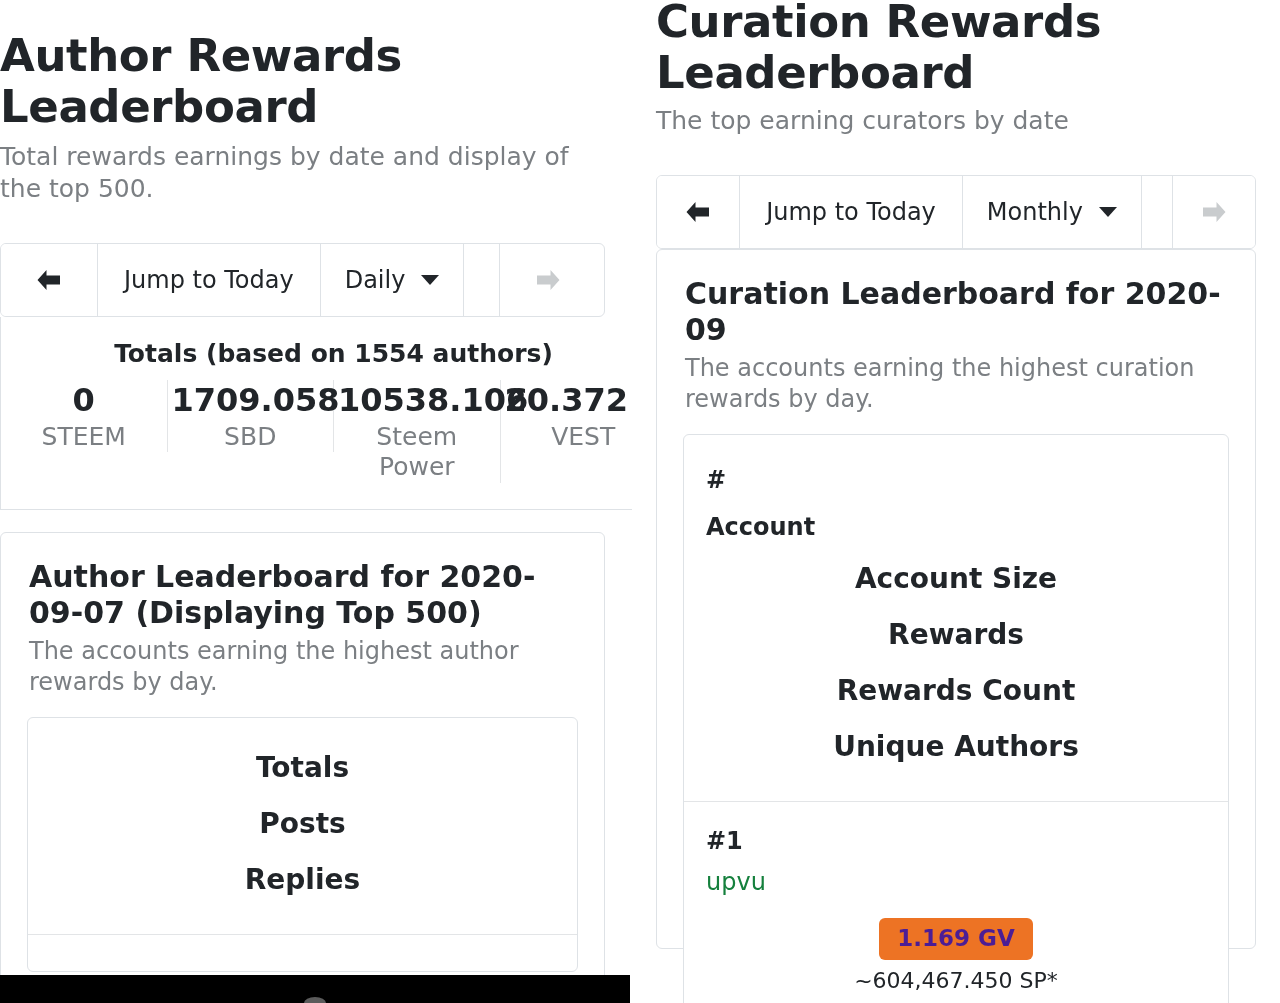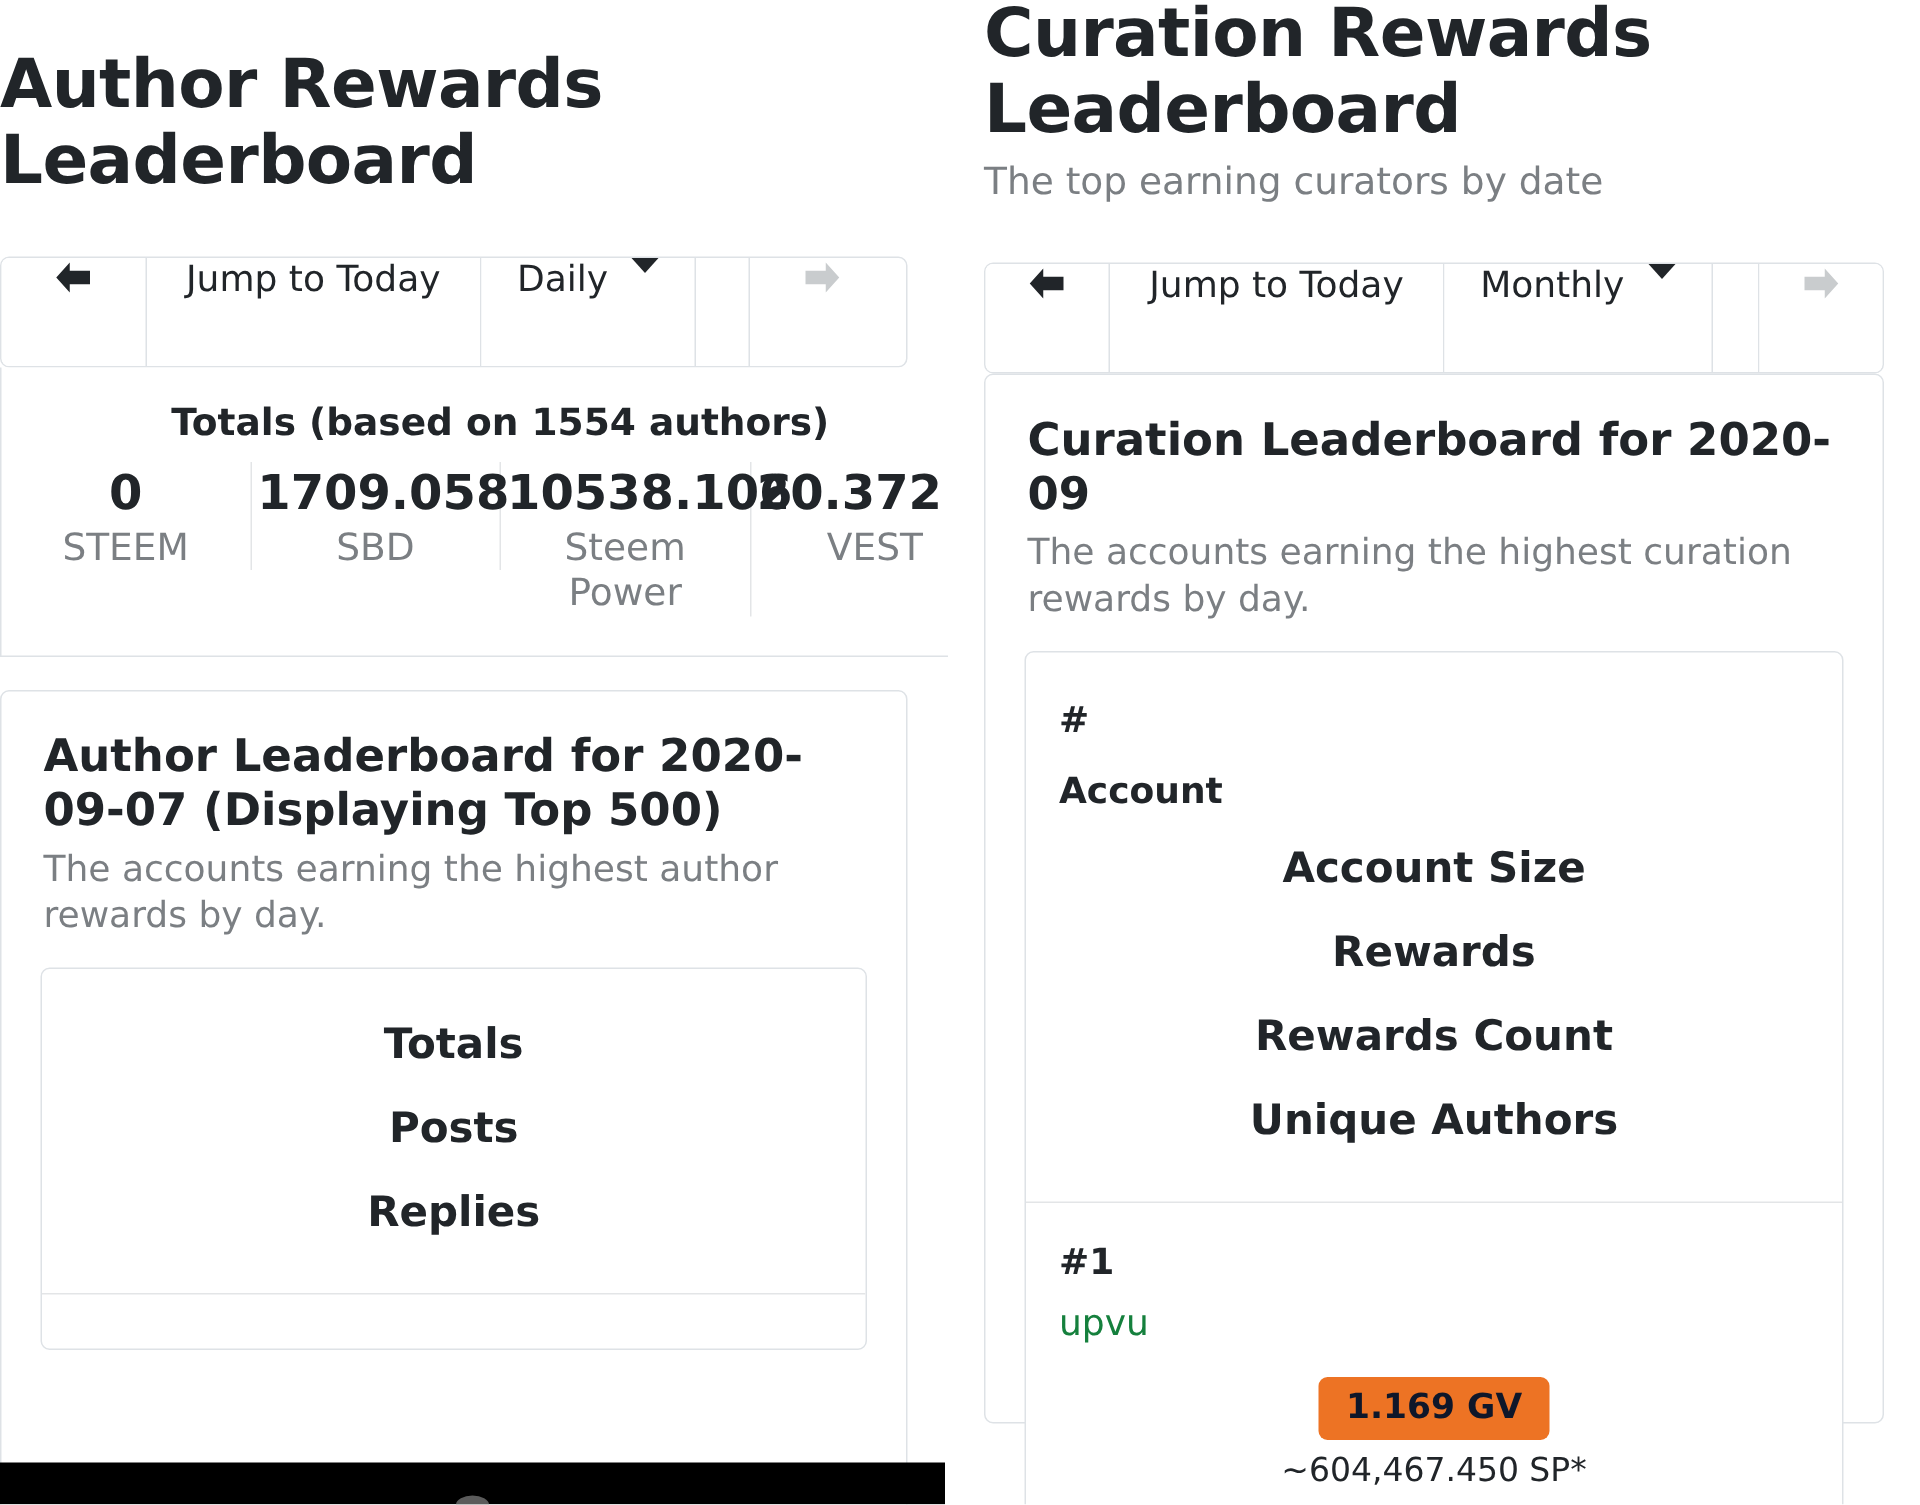--- a/index.html
+++ b/index.html
@@ -80,21 +80,21 @@
     display: flex;
     align-items: stretch;
     border: 1px solid #dee2e6;
     border-radius: 6px;
     background: #fff;
     box-sizing: border-box;
     overflow: hidden;
   }
   .tb-seg {
     display: flex;
-    align-items: flex-start;
+    align-items: center;
     justify-content: center;
     border-right: 1px solid #dee2e6;
     background: #fff;
     box-sizing: border-box;
     font-size: 24px;
     color: #212529;
     white-space: nowrap;
   }
   .tb-seg:last-child { border-right: none; }
   .tb-arrow-left { width: 97px; }
@@ -245,21 +245,21 @@
     line-height: 1.9;
     display: inline-block;
   }
   .badge-wrap {
     text-align: center;
     padding-top: 12px;
   }
   .badge {
     display: inline-block;
     background: #ed7324;
-    color: #0f172a;
+    color: #4c1d95;
     font-size: 23px;
     font-weight: bold;
     border-radius: 6px;
     padding: 8px 18px 9px 18px;
     line-height: 1.1;
   }
   .sp-note {
     text-align: center;
     font-size: 22px;
     color: #212529;
@@ -289,20 +289,21 @@
   }
 </style>
 </head>
 <body>
 
 <div class="viewport">
 
   <div class="panel panel-left">
 
     <h1 class="page-title">Author Rewards Leaderboard</h1>
+    <p class="page-subtitle">Total rewards earnings by date and display of the top 500.</p>
 
     <div class="toolbar">
       <div class="tb-seg tb-arrow-left">
         <svg class="arrow-ico" viewBox="0 0 30 26">
           <path d="M12.5 3 L3.5 13 L12.5 23 L12.5 17.5 L26 17.5 L26 8.5 L12.5 8.5 Z" fill="#212529"></path>
         </svg>
       </div>
       <div class="tb-seg tb-jump">
         <span>Jump to Today</span>
       </div>

